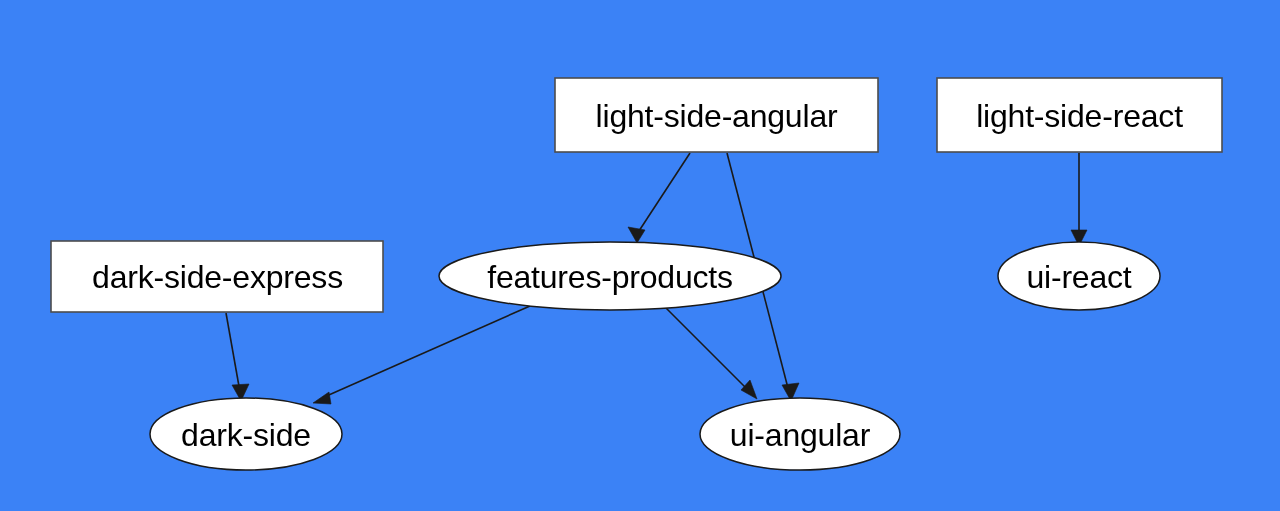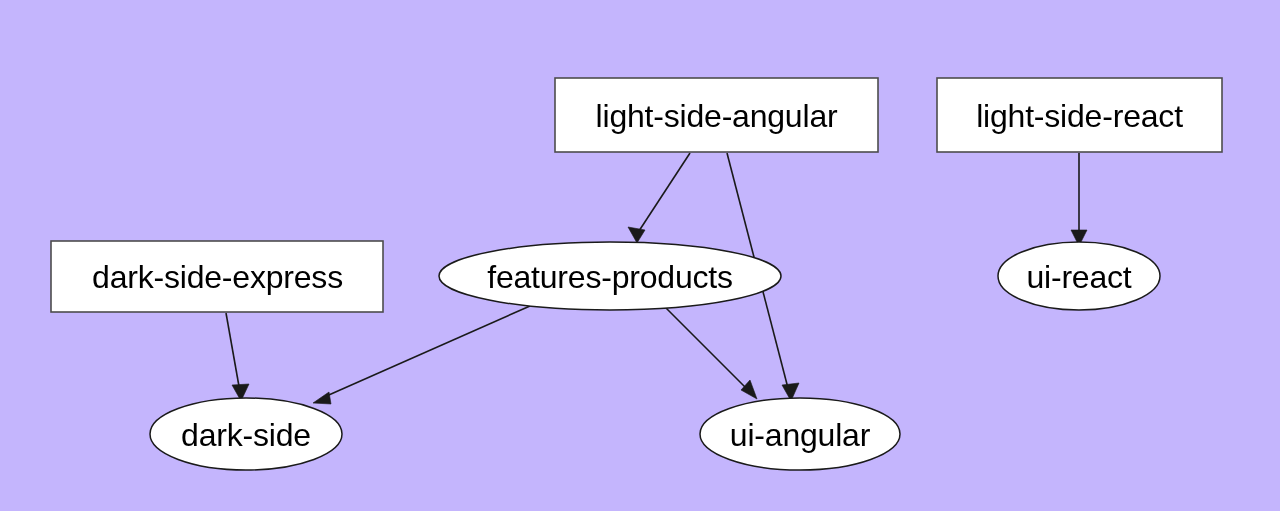--- a/index.html
+++ b/index.html
@@ -9,21 +9,21 @@
     background: #ffffff;
   }
   body {
     font-family: "Liberation Sans", sans-serif;
     -webkit-font-smoothing: antialiased;
   }
   #graph-canvas {
     position: relative;
     width: 1280px;
     height: 511px;
-    background: #c4b5fd;
+    background: #3b82f6;
     overflow: hidden;
   }
   #graph-svg {
     position: absolute;
     top: 0;
     left: 0;
     width: 1280px;
     height: 511px;
     display: block;
   }

